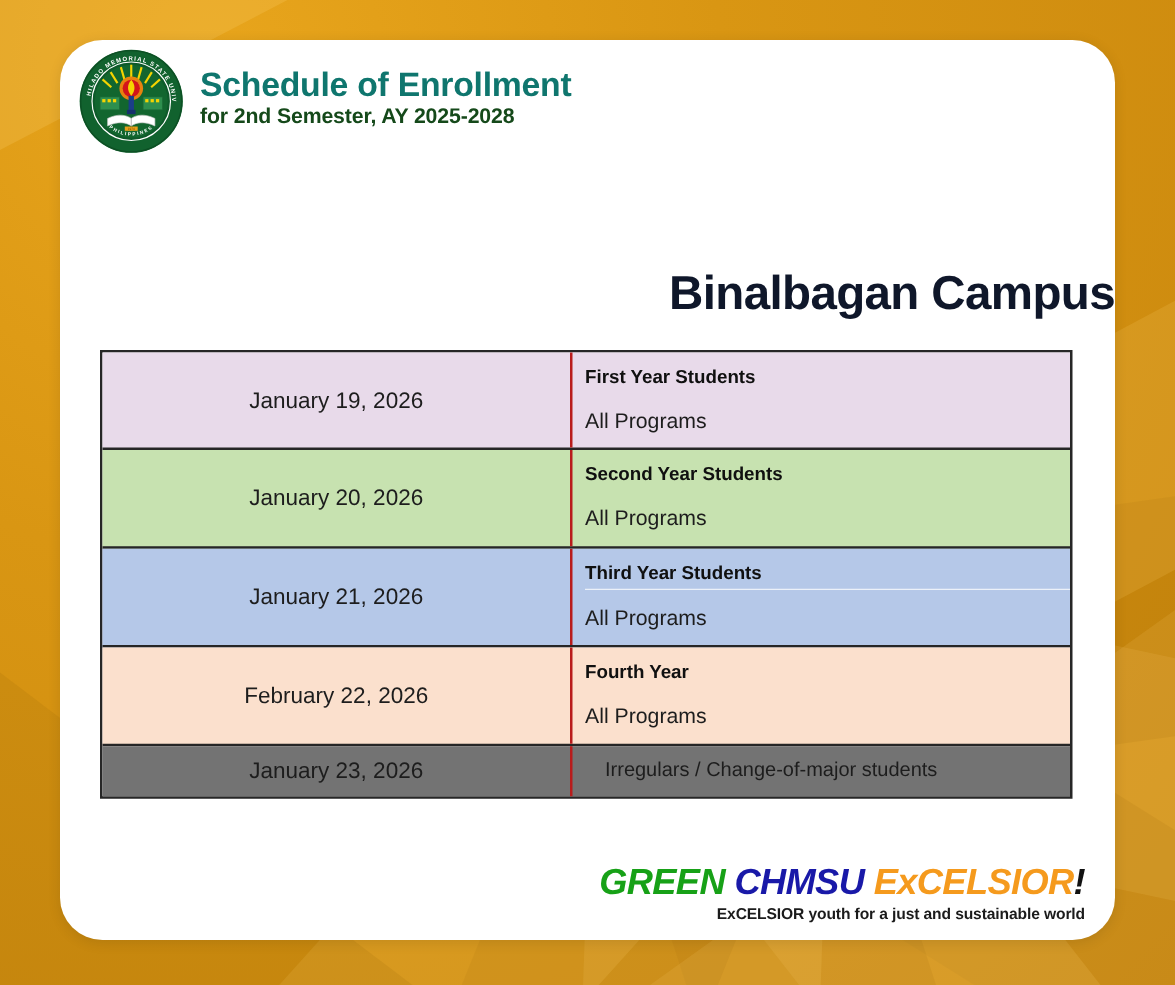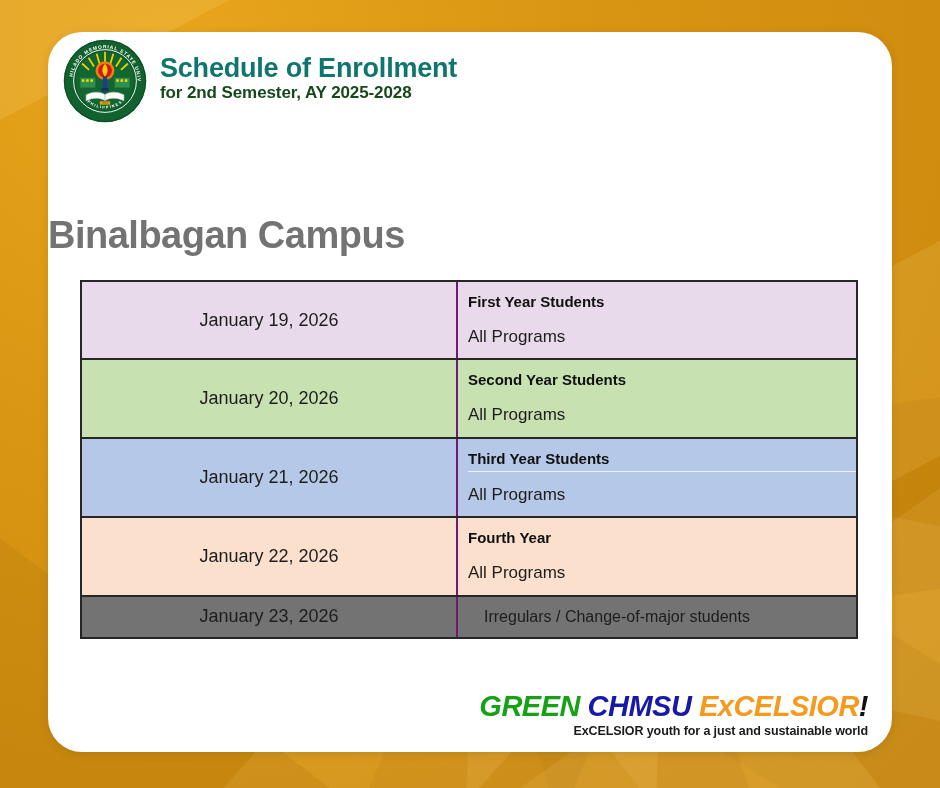--- a/index.html
+++ b/index.html
@@ -112,24 +112,24 @@
     margin-top: 1px;
     letter-spacing: -0.1px;
   }
 
   
   .campus {
     position: absolute;
     top: 182px;
     left: 0;
     width: 100%;
-    text-align: left;
+    text-align: right;
     font-size: 38px;
     font-weight: bold;
-    color: #737373;
+    color: #0f172a;
     letter-spacing: -0.5px;
   }
 
   
   .table-wrap {
     position: absolute;
     left: 32px;
     top: 248px;
     width: 778px;
     border: 2px solid #262626;
@@ -138,21 +138,21 @@
   .srow {
     display: flex;
     border-bottom: 2px solid #262626;
     box-sizing: border-box;
   }
   .srow:last-child { border-bottom: none; }
 
   .cell-date {
     width: 376px;
     flex: 0 0 376px;
-    border-right: 2px solid #701a75;
+    border-right: 2px solid #b91c1c;
     box-sizing: border-box;
     display: flex;
     align-items: center;
     justify-content: center;
     font-size: 18px;
     color: #1d1d1d;
     padding: 6px 4px;
   }
   .cell-detail {
     flex: 1 1 auto;
@@ -320,21 +320,21 @@
 
       <div class="srow row-blue">
         <div class="cell-date">January 21, 2026</div>
         <div class="cell-detail">
           <div class="detail-title">Third Year Students</div>
           <div class="detail-sub">All Programs</div>
         </div>
       </div>
 
       <div class="srow row-peach">
-        <div class="cell-date">January 22, 2026</div>
+        <div class="cell-date">February 22, 2026</div>
         <div class="cell-detail">
           <div class="detail-title">Fourth Year</div>
           <div class="detail-sub">All Programs</div>
         </div>
       </div>
 
       <div class="srow row-gray">
         <div class="cell-date">January 23, 2026</div>
         <div class="cell-detail">
           <div class="detail-single">Irregulars / Change-of-major students</div>

